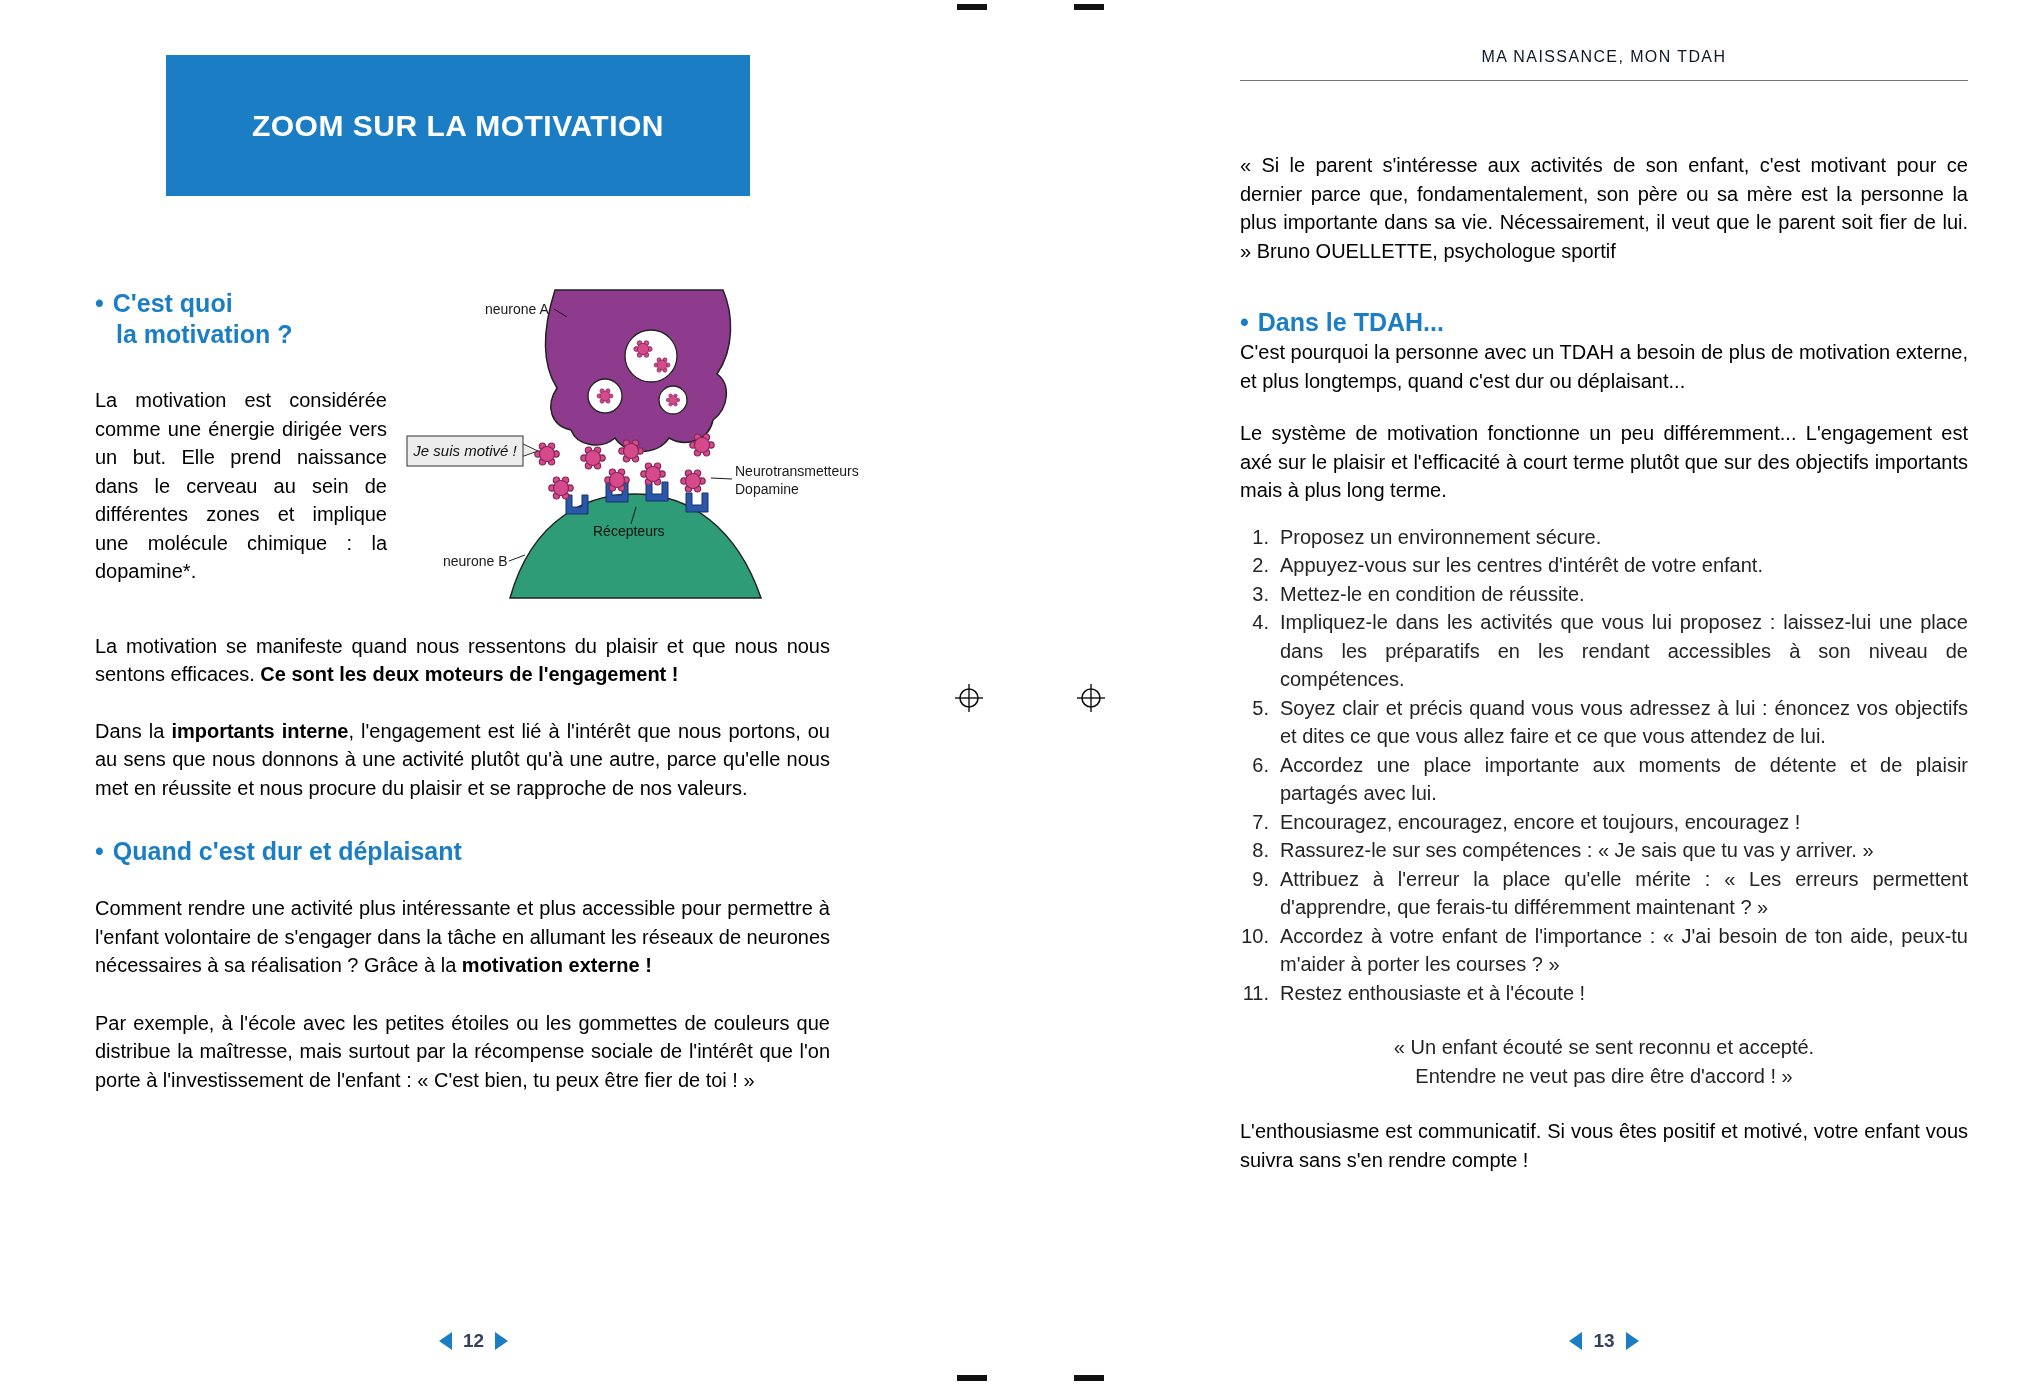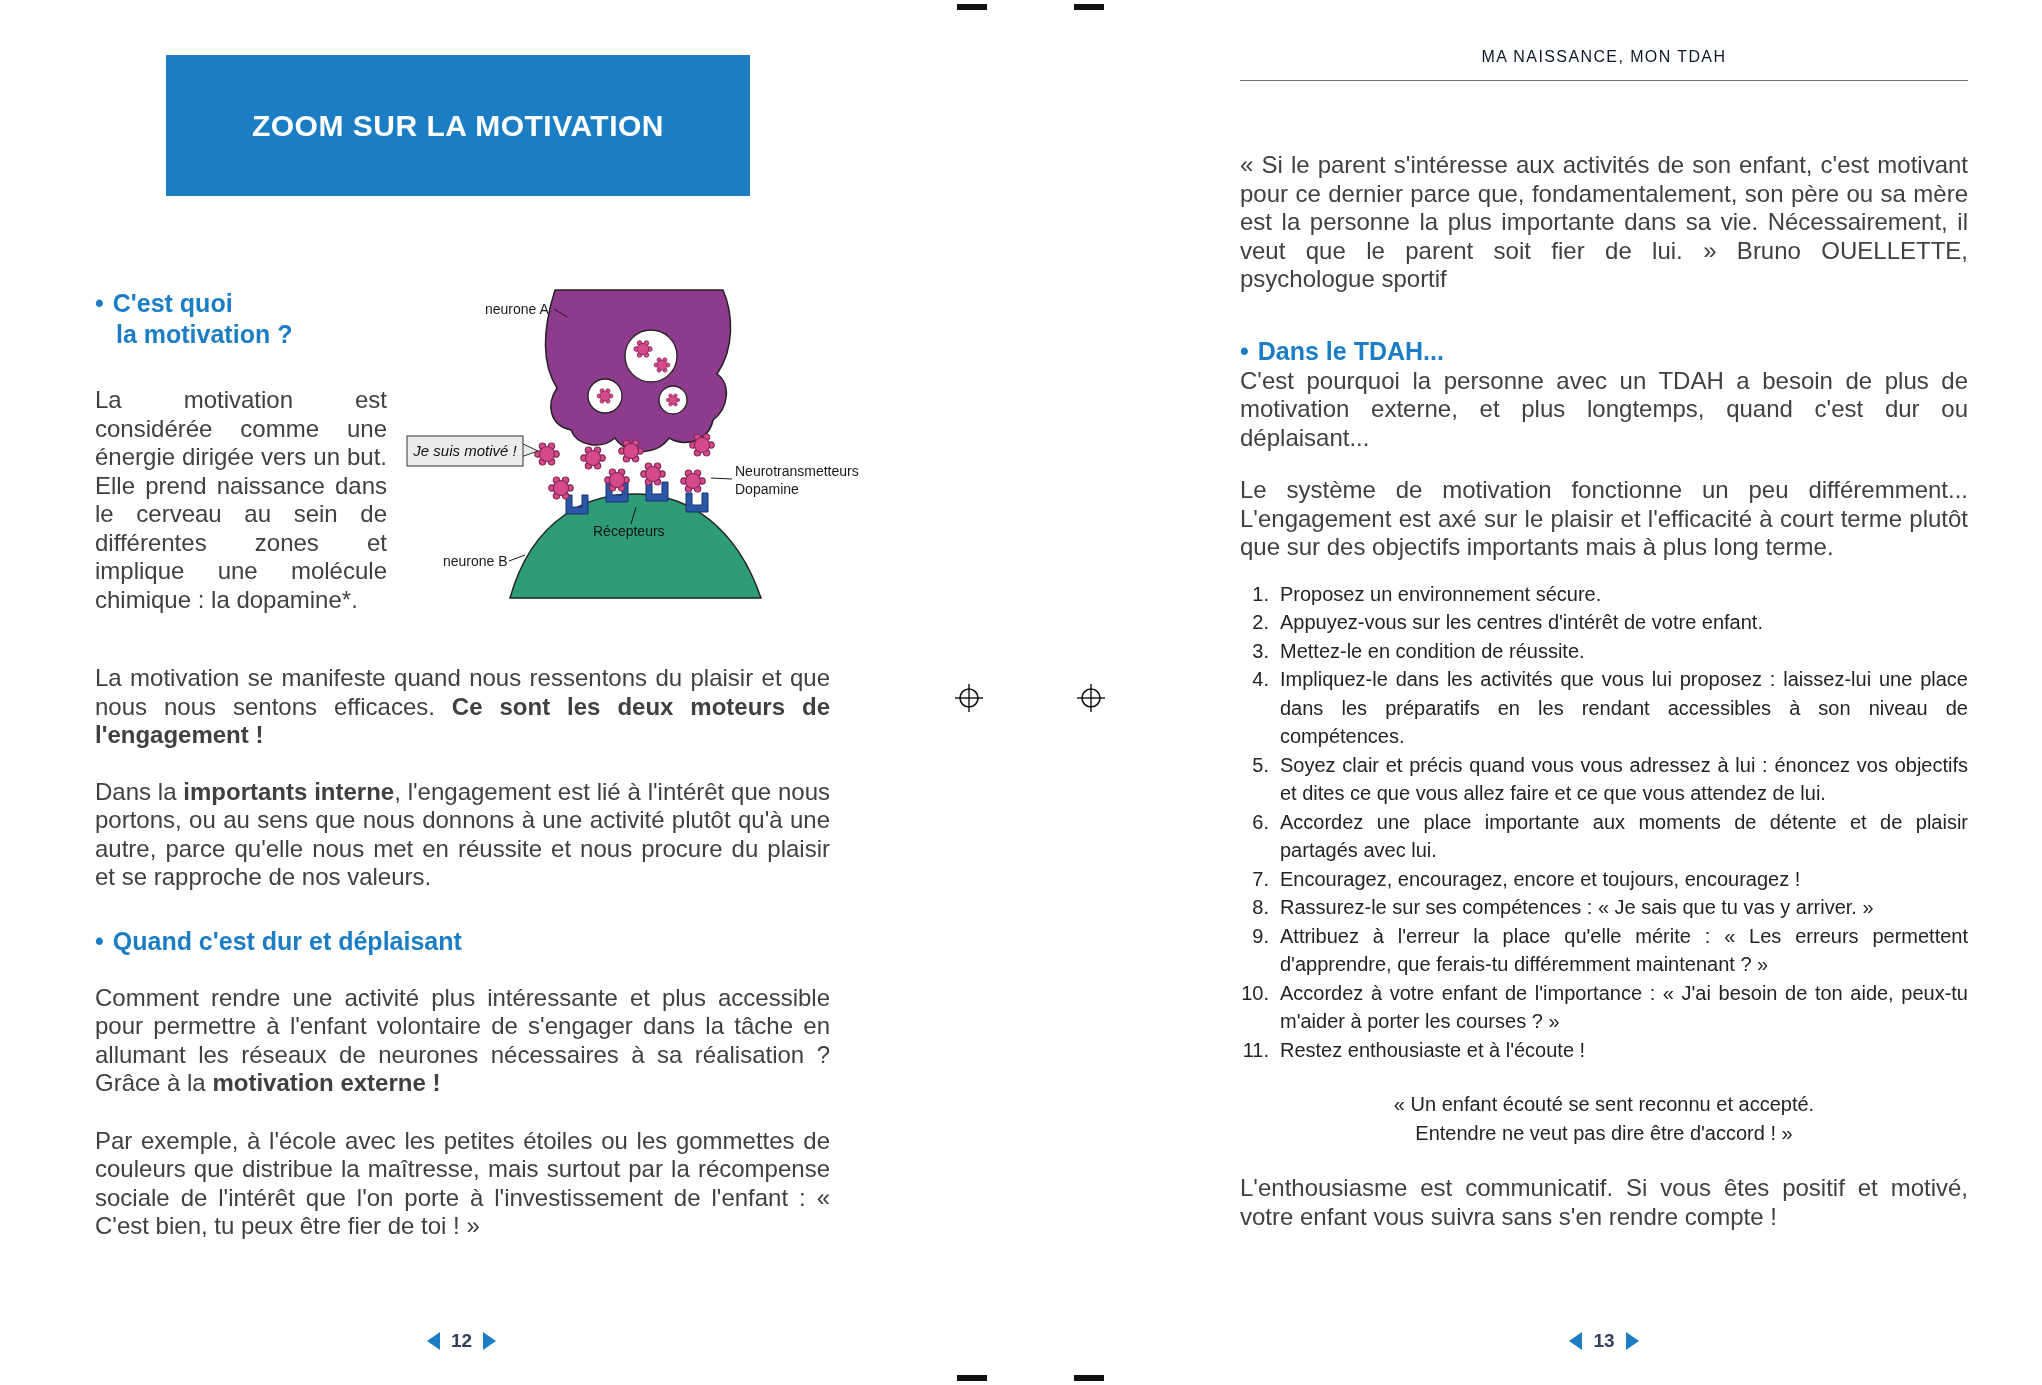--- a/index.html
+++ b/index.html
@@ -21,21 +21,21 @@
   .title-box .t {
     color:#ffffff; font-weight:700; font-size:30px; letter-spacing:0.5px;
   }
 
   .heading {
     color:#1b7ec4; font-weight:700; font-size:25px; line-height:31px;
   }
   .heading .bullet { margin-right:9px; }
 
   .para {
-    font-size:24px; line-height:28.5px; text-align:justify; color:#404040;
+    font-size:20px; line-height:28.5px; text-align:justify; color:#000000;
   }
   .b { font-weight:700; }
 
   .sec1 { display:flex; margin-top:92px;gap:12px; }
   .sec1-text { width:292px; flex:none; }
   .sec1-text .para { margin-top:36px; }
   .sec1-art { flex:none; margin-left:6px; }
 
   .h-plaisir { margin-top:52px; }
   .p-plaisir1 { margin-top:26px; }
@@ -59,21 +59,21 @@
   .li { display:flex; font-size:20px; line-height:28.5px; }
   .li .num { width:40px; flex:none; text-align:right; padding-right:11px; }
   .li .txt { flex:1; text-align:justify; }
   .quote2 { margin-top:26px; text-align:center; font-size:20px; line-height:29px; }
   .closing { margin-top:26px; }
 
   .pager {
     position:absolute; top:1330px; display:flex;
     align-items:center; justify-content:center; gap:11px;
   }
-  .pager-left  { left:94px;  width:735px; }
+  .pager-left  { left:106px;  width:735px; }
   .pager-right { left:1240px; width:728px; }
   .pager .num { font-size:19px; font-weight:700; color:#33415c; }
   .tri-l { width:0; height:0; border-top:9px solid transparent; border-bottom:9px solid transparent; border-right:13px solid #1b7ec4; }
   .tri-r { width:0; height:0; border-top:9px solid transparent; border-bottom:9px solid transparent; border-left:13px solid #1b7ec4; }
 
   
   .regbar { position:absolute; width:30px; height:6px; background:#111; }
   .regcross { position:absolute; width:30px; height:30px; }
 
   svg text { font-family:"Liberation Sans", sans-serif; }

